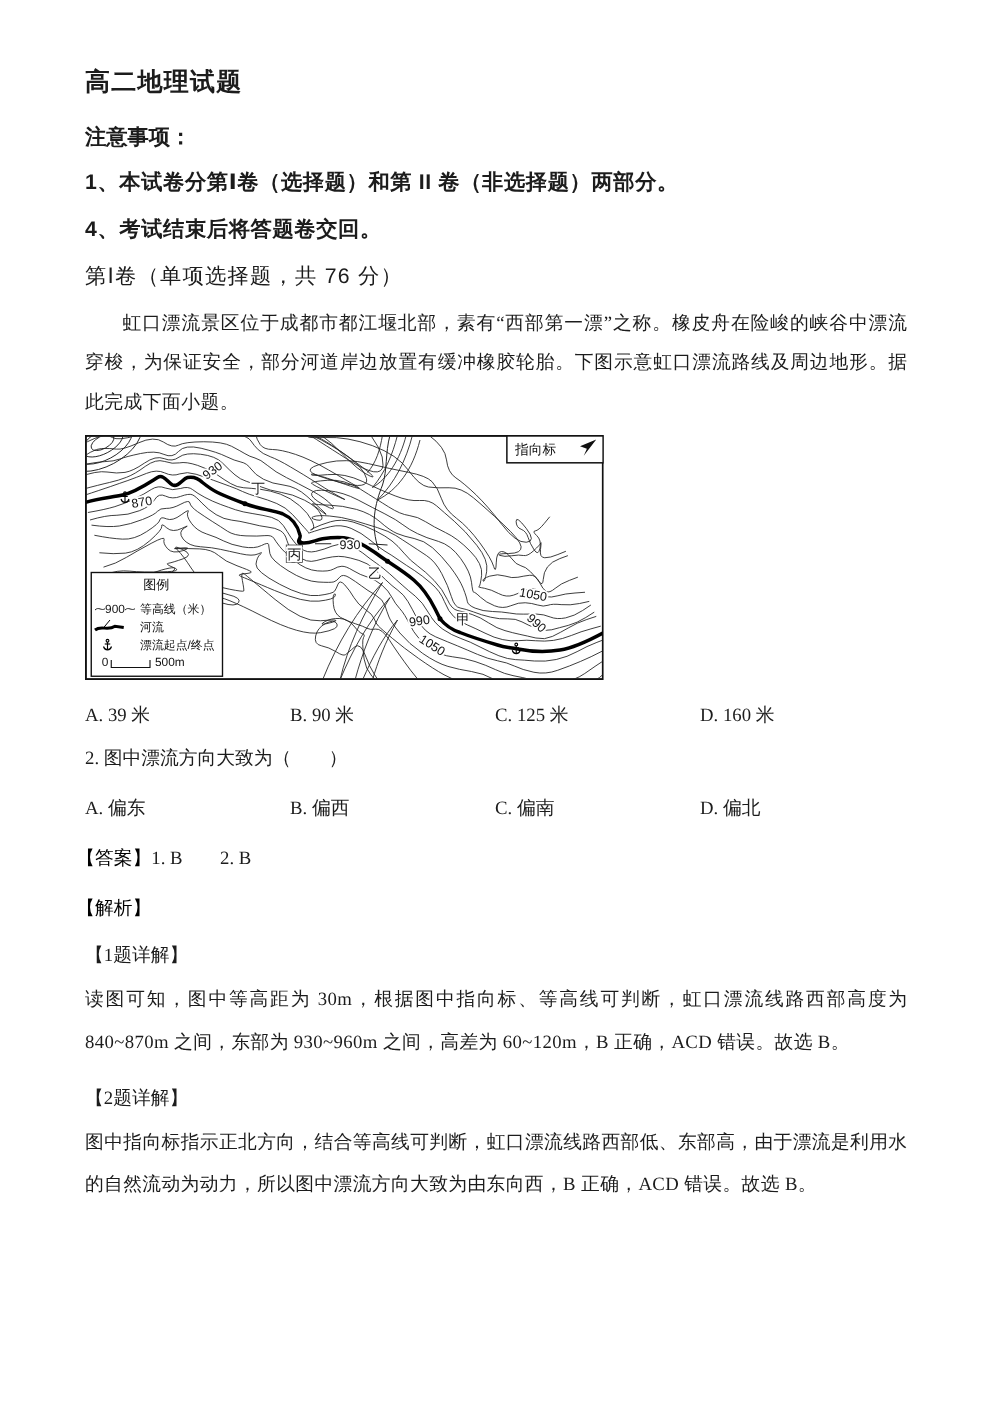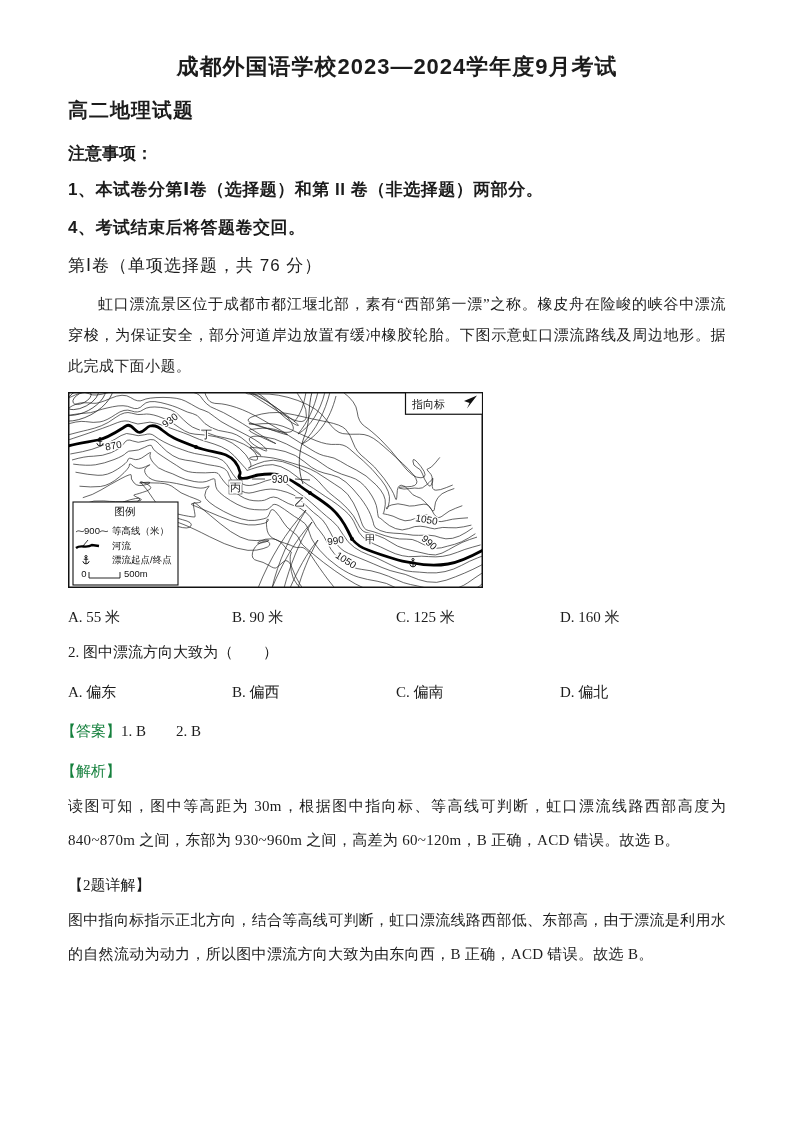--- a/index.html
+++ b/index.html
@@ -26,35 +26,34 @@
     font-size:15px;line-height:2.08;text-align:justify;text-indent:2em;
     margin:0 0 10px 0;letter-spacing:0.4px;
   }
   .map-wrap{margin:2px 0 12px 0;line-height:0;}
   .q-stem{font-size:15px;margin:14px 0 0 0;line-height:1.4;}
   .options{
     display:grid;grid-template-columns:164px 164px 164px 1fr;
     font-size:15px;margin:20px 0 0 0;line-height:1.3;
   }
   .answer-row{margin:19px 0 0 0;font-size:15px;line-height:1.4;white-space:pre-wrap;}
-  .blue{color:#15803d;}
+  .blue{color:#000000;}
   .bracket-hang{margin-left:-7px;}
   .detail-heading{font-size:15px;margin:17px 0 0 0;line-height:1.4;}
   .exp{font-size:15px;line-height:2.26;text-align:justify;margin:8px 0 0 0;letter-spacing:0.3px;}
   svg text{font-family:"Liberation Sans","DejaVu Sans",sans-serif;}
   .mlabel{font-size:10px;fill:#111;paint-order:stroke;stroke:#ffffff;stroke-width:3px;}
   .plabel{font-size:11px;fill:#111;paint-order:stroke;stroke:#ffffff;stroke-width:2.5px;}
   .leg-text{font-size:9.5px;fill:#111;}
 </style>
 </head>
 <body>
 
 <div class="page">
 
-  <h1 class="title hei">成都外国语学校2023—2024学年度9月考试</h1>
   <h2 class="subtitle hei">高二地理试题</h2>
 
   <div>
     <p class="notice-heading hei">注意事项：</p>
     <p class="notice-item hei">1、本试卷分第Ⅰ卷（选择题）和第 II 卷（非选择题）两部分。</p>
     <p class="notice-item hei">4、考试结束后将答题卷交回。</p>
   </div>
 
   <p class="section-heading hei">第Ⅰ卷（单项选择题，共 76 分）</p>
 
@@ -170,36 +169,37 @@
         <text class="leg-text" x="44" y="171">漂流起点/终点</text>
 
         <text class="leg-text" x="16" y="185" text-anchor="middle">0</text>
         <path d="M21,180 L21,186 L52,186 L52,180" stroke="#111" stroke-width="0.9" fill="none"></path>
         <text class="leg-text" x="56" y="185">500m</text>
       </g>
     </svg>
   </div>
 
   <div class="options">
-    <span>A. 55 米</span>
+    <span>A. 39 米</span>
     <span>B. 90 米</span>
     <span>C. 125 米</span>
     <span>D. 160 米</span>
   </div>
 
   <p class="q-stem">2. 图中漂流方向大致为（　　）</p>
   <div class="options">
     <span>A. 偏东</span>
     <span>B. 偏西</span>
     <span>C. 偏南</span>
     <span>D. 偏北</span>
   </div>
 
   <p class="answer-row"><span class="blue bracket-hang">【答案】</span><span>1. B　　2. B</span></p>
 
   <p class="answer-row"><span class="blue bracket-hang">【解析】</span></p>
 
+  <p class="detail-heading bracket-hang">【1题详解】</p>
   <p class="exp">读图可知，图中等高距为 30m，根据图中指向标、等高线可判断，虹口漂流线路西部高度为 840~870m 之间，东部为 930~960m 之间，高差为 60~120m，B 正确，ACD 错误。故选 B。</p>
 
   <p class="detail-heading bracket-hang">【2题详解】</p>
   <p class="exp">图中指向标指示正北方向，结合等高线可判断，虹口漂流线路西部低、东部高，由于漂流是利用水的自然流动为动力，所以图中漂流方向大致为由东向西，B 正确，ACD 错误。故选 B。</p>
 
 </div>
 
 </body></html>

